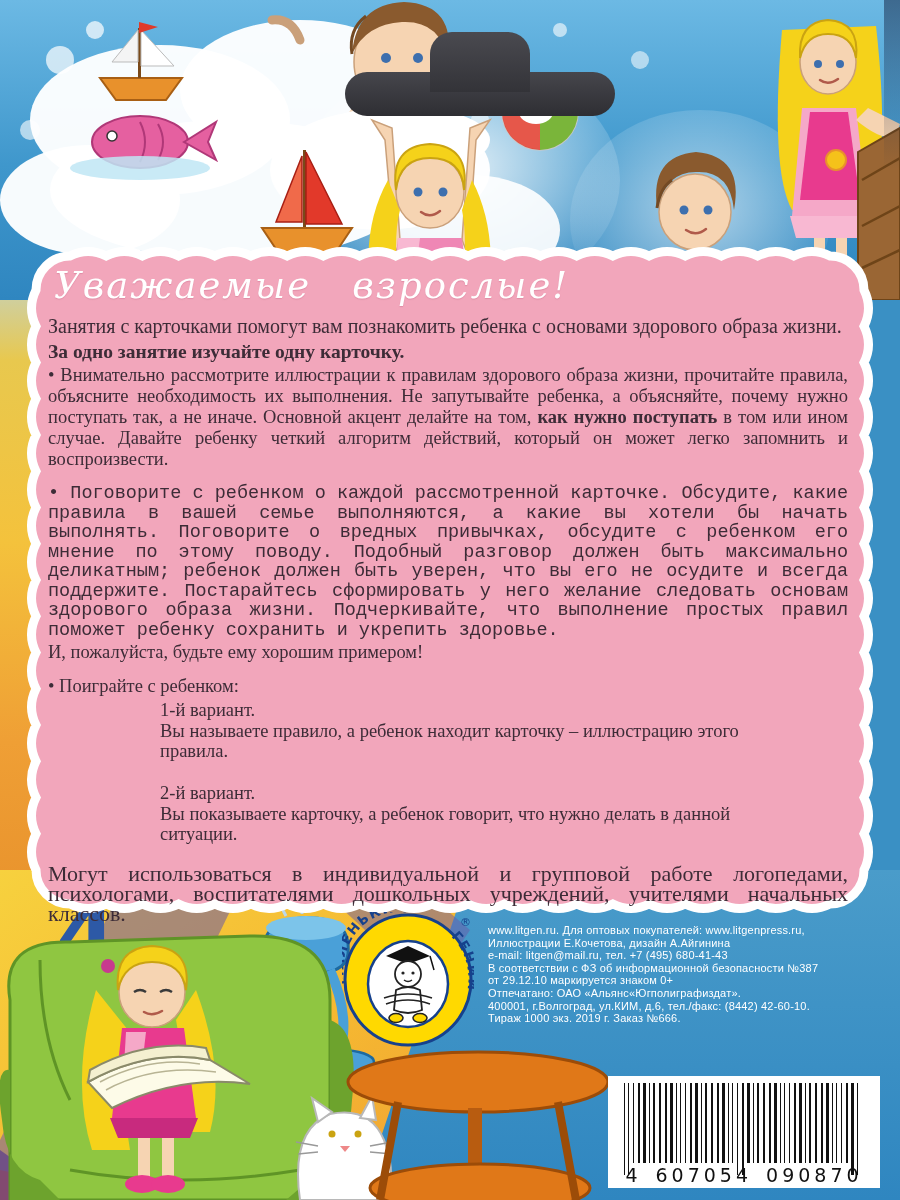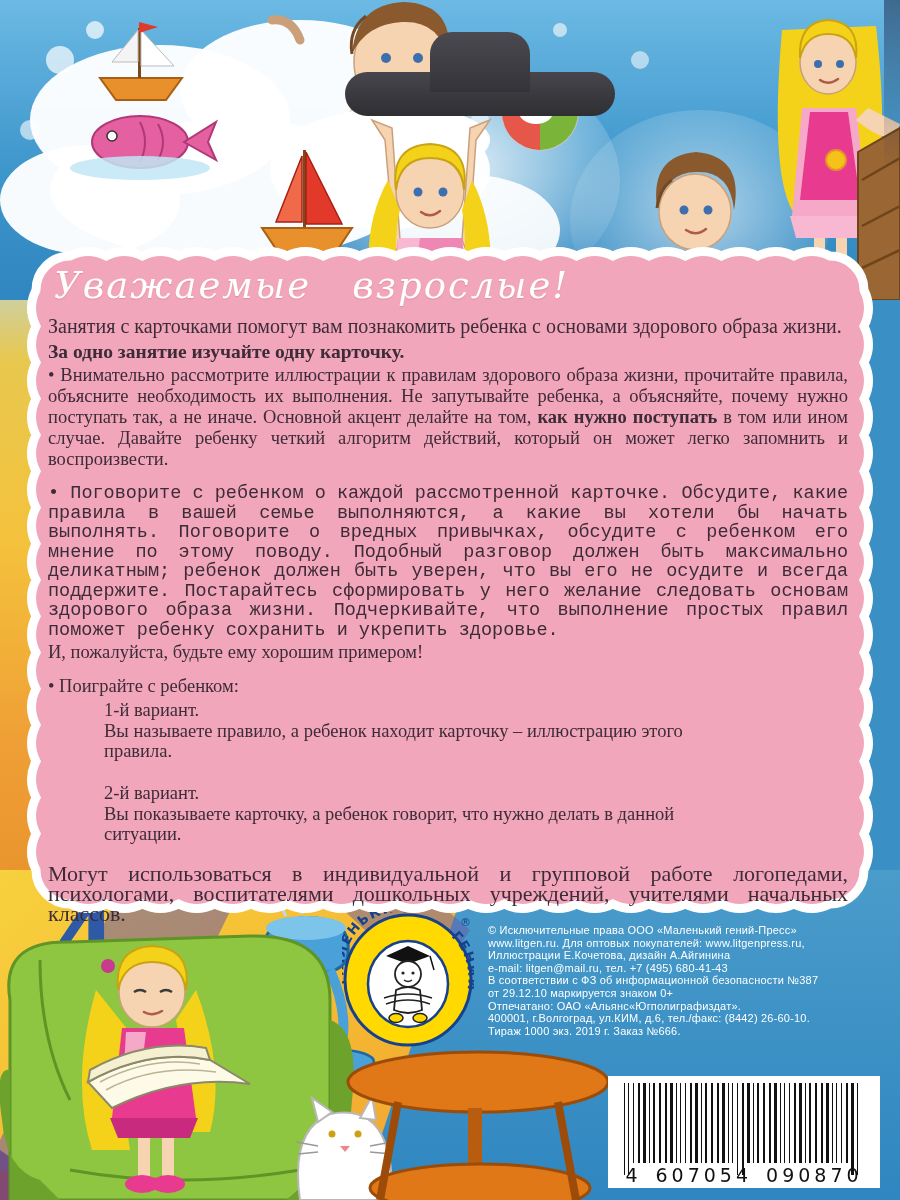--- a/index.html
+++ b/index.html
@@ -33,21 +33,21 @@
           text-shadow:0 1px 1px rgba(210,120,150,.55);font-weight:400;}
   .h-main{font-size:37px;line-height:40px;margin:0 0 8px 6px;letter-spacing:2px;}
   .h-age{font-size:30px;line-height:34px;margin:14px 0 10px 2px;letter-spacing:2px;}
   .para{font-size:18.5px;line-height:21px;text-align:justify;margin:0 0 0 0;}
   .intro{font-size:20px;line-height:25px;}
   .rule-bold{font-weight:bold;font-size:19.5px;line-height:22px;margin:2px 0 2px 0;}
   .b1{margin-bottom:14px;}
   .b2{line-height:19.5px;font-family:Liberation Mono, monospace;}
   .b2-final{font-size:18.5px;line-height:20px;margin:2px 0 14px 0;}
   .b3-head{font-size:18.5px;line-height:21px;margin-bottom:3px;}
-  .variant{margin-left:56px;width:648px;}
+  .variant{margin-left:112px;width:648px;}
   .v-title{font-size:18.5px;line-height:21px;}
   .v-text{font-size:18.5px;line-height:20px;}
   .v-gap{height:22px;}
   .footer-para{margin-top:20px;font-size:22px;line-height:20px;text-align:justify;}
   .bold-inline{font-weight:bold;}
 
   
   .logo{position:absolute;left:342px;top:912px;z-index:5;}
 
   
@@ -336,28 +336,27 @@
         <path d="M62,68 Q66,71 70,68" stroke="#222" stroke-width="1.5" fill="none"></path>
         <path d="M54,78 Q66,72 78,78 L80,98 Q66,104 52,98 Z" fill="#ffffff" stroke="#222" stroke-width="1.8"></path>
         <path d="M42,86 Q66,78 90,86 M44,92 Q66,84 88,92" stroke="#222" stroke-width="1.6" fill="none"></path>
         <ellipse cx="54" cy="106" rx="7" ry="4.5" fill="#ffd900" stroke="#222" stroke-width="1.5"></ellipse>
         <ellipse cx="78" cy="106" rx="7" ry="4.5" fill="#ffd900" stroke="#222" stroke-width="1.5"></ellipse>
       </g>
     </svg>
   </div>
 
   <div class="publisher">
-    <div>© Исключительные права ООО «Маленький гений-Пресс»</div>
     <div>www.litgen.ru. Для оптовых покупателей: www.litgenpress.ru,</div>
     <div>Иллюстрации Е.Кочетова, дизайн А.Айгинина</div>
     <div>e-mail: litgen@mail.ru, тел. +7 (495) 680-41-43</div>
     <div>В соответствии с ФЗ об информационной безопасности №387</div>
     <div>от 29.12.10  маркируется знаком 0+</div>
     <div>Отпечатано: ОАО «Альянс«Югполиграфиздат».</div>
-    <div>400001, г.Волгоград, ул.КИМ, д.6, тел./факс: (8442) 26-60-10.</div>
+    <div>400001, г.Волгоград, ул.КИМ, д.6, тел./факс: (8442) 42-60-10.</div>
     <div>Тираж 1000 экз. 2019 г. Заказ №666.</div>
   </div>
 
   <div class="barcode">
     <div class="bars" id="bars"><div class="bar tall" style="width: 1px; margin-right: 3px;"></div><div class="bar tall" style="width: 1px; margin-right: 4px;"></div><div class="bar" style="width: 1px; margin-right: 4px;"></div><div class="bar" style="width: 2px; margin-right: 3px;"></div><div class="bar" style="width: 3px; margin-right: 3px;"></div><div class="bar" style="width: 1px; margin-right: 3px;"></div><div class="bar" style="width: 2px; margin-right: 4px;"></div><div class="bar" style="width: 2px; margin-right: 4px;"></div><div class="bar" style="width: 2px; margin-right: 3px;"></div><div class="bar" style="width: 3px; margin-right: 3px;"></div><div class="bar" style="width: 1px; margin-right: 3px;"></div><div class="bar" style="width: 1px; margin-right: 4px;"></div><div class="bar" style="width: 1px; margin-right: 4px;"></div><div class="bar" style="width: 2px; margin-right: 3px;"></div><div class="bar" style="width: 3px; margin-right: 3px;"></div><div class="bar" style="width: 1px; margin-right: 3px;"></div><div class="bar" style="width: 2px; margin-right: 4px;"></div><div class="bar" style="width: 2px; margin-right: 4px;"></div><div class="bar" style="width: 2px; margin-right: 3px;"></div><div class="bar" style="width: 3px; margin-right: 3px;"></div><div class="bar" style="width: 1px; margin-right: 3px;"></div><div class="bar" style="width: 1px; margin-right: 4px;"></div><div class="bar tall" style="width: 1px; margin-right: 4px;"></div><div class="bar tall" style="width: 2px; margin-right: 3px;"></div><div class="bar" style="width: 3px; margin-right: 3px;"></div><div class="bar" style="width: 1px; margin-right: 3px;"></div><div class="bar" style="width: 2px; margin-right: 4px;"></div><div class="bar" style="width: 2px; margin-right: 4px;"></div><div class="bar" style="width: 2px; margin-right: 3px;"></div><div class="bar" style="width: 3px; margin-right: 3px;"></div><div class="bar" style="width: 1px; margin-right: 3px;"></div><div class="bar" style="width: 1px; margin-right: 4px;"></div><div class="bar" style="width: 1px; margin-right: 4px;"></div><div class="bar" style="width: 2px; margin-right: 3px;"></div><div class="bar" style="width: 3px; margin-right: 3px;"></div><div class="bar" style="width: 1px; margin-right: 3px;"></div><div class="bar" style="width: 2px; margin-right: 4px;"></div><div class="bar" style="width: 2px; margin-right: 4px;"></div><div class="bar" style="width: 2px; margin-right: 3px;"></div><div class="bar" style="width: 3px; margin-right: 3px;"></div><div class="bar" style="width: 1px; margin-right: 3px;"></div><div class="bar" style="width: 1px; margin-right: 4px;"></div><div class="bar" style="width: 1px; margin-right: 4px;"></div><div class="bar" style="width: 2px; margin-right: 3px;"></div><div class="bar tall" style="width: 3px; margin-right: 3px;"></div><div class="bar tall" style="width: 1px; margin-right: 3px;"></div></div>
     <div class="bc-digits">
       <span>4</span><span>607054</span><span>090870</span>
     </div>
   </div>
 

